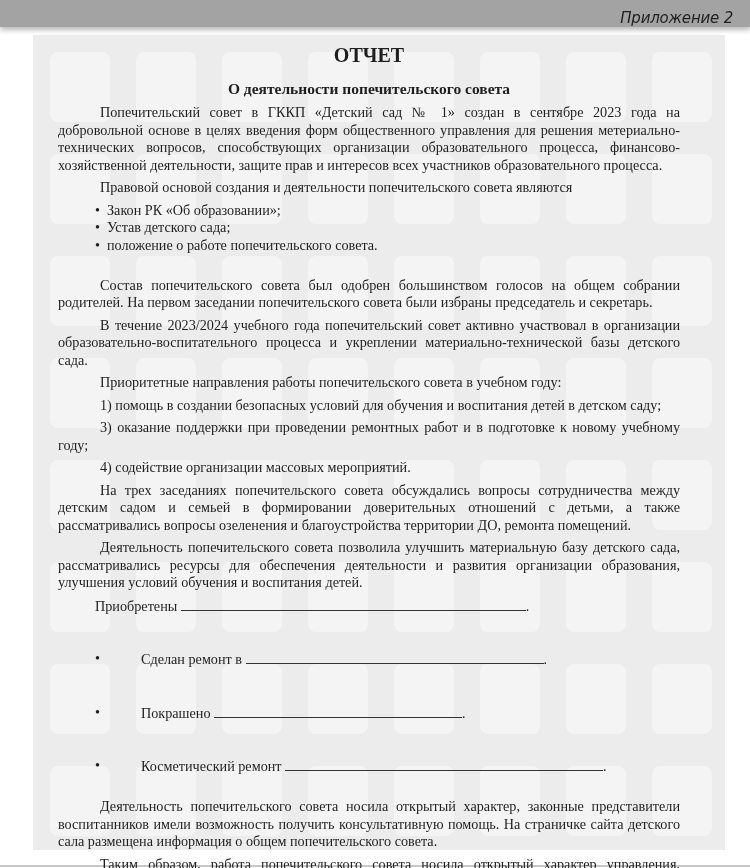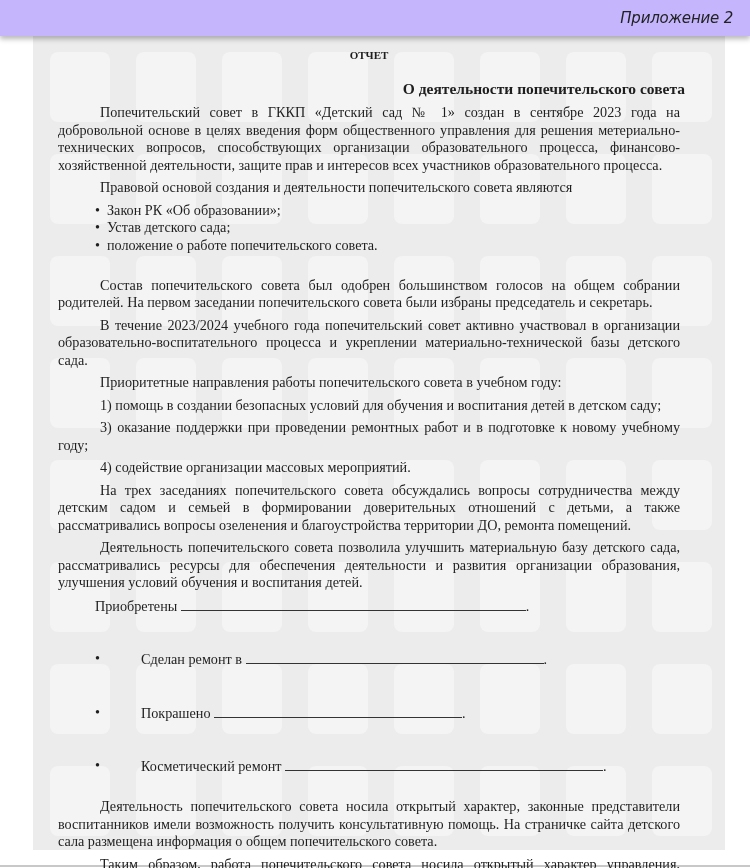--- a/index.html
+++ b/index.html
@@ -3,22 +3,22 @@
 <meta charset="utf-8">
 <style>
   html, body { margin: 0; padding: 0; }
   body {
     width: 750px; height: 868px; position: relative; overflow: hidden;
     background: #ffffff;
     font-family: "DejaVu Serif", "Liberation Serif", serif;
     color: #1e1e1e;
   }
   .header {
-    position: absolute; left: 0; top: 0; width: 750px; height: 36px;
-    background: #c4b5fd; z-index: 3;
+    position: absolute; left: 0; top: 0; width: 750px; height: 27px;
+    background: #a3a3a3; z-index: 3;
     box-shadow: 0 3px 5px rgba(0,0,0,0.28);
   }
   .header-label {
     position: absolute; right: 17px; top: 9px;
     font-family: "DejaVu Sans", "Liberation Sans", sans-serif;
     font-style: italic; font-size: 15px; color: #222;
     letter-spacing: -0.2px;
   }
   .panel {
     position: absolute; left: 33px; top: 35px; width: 692px; height: 815px;
@@ -35,25 +35,25 @@
   .bottom-line {
     position: absolute; left: 0; top: 865px; width: 750px; height: 2px;
     background: #c8c8c8;
   }
   .content {
     position: absolute; left: 53px; top: 45px; width: 632px; z-index: 2;
     font-family: "Liberation Serif", "DejaVu Serif", serif;
     font-size: 14.2px; line-height: 17.5px;
   }
   .title {
-    text-align: center; font-weight: bold; font-size: 11px;
+    text-align: center; font-weight: bold; font-size: 20px;
     margin: 0 0 14px 0; line-height: 20px;
   }
   .subtitle {
-    text-align: right; font-weight: bold; font-size: 15.5px;
+    text-align: center; font-weight: bold; font-size: 15.5px;
     margin: 0 0 1px 0; line-height: 20px;
   }
   p { margin: 5px; text-align: justify; text-indent: 42px; }
   .bullets { margin: 0; padding: 0; list-style: none; }
   .bullets li { padding-left: 42px; position: relative; }
   .bullets li::before { content: "•"; position: absolute; left: 42px; }
   .bullets li span { padding-left: 12px; display: inline-block; }
   .gap { height: 17.5px; }
   .fill-row { text-indent: 42px; }
   .blank { display: inline-block; border-bottom: 1px solid #333; height: 13px; vertical-align: baseline; }

